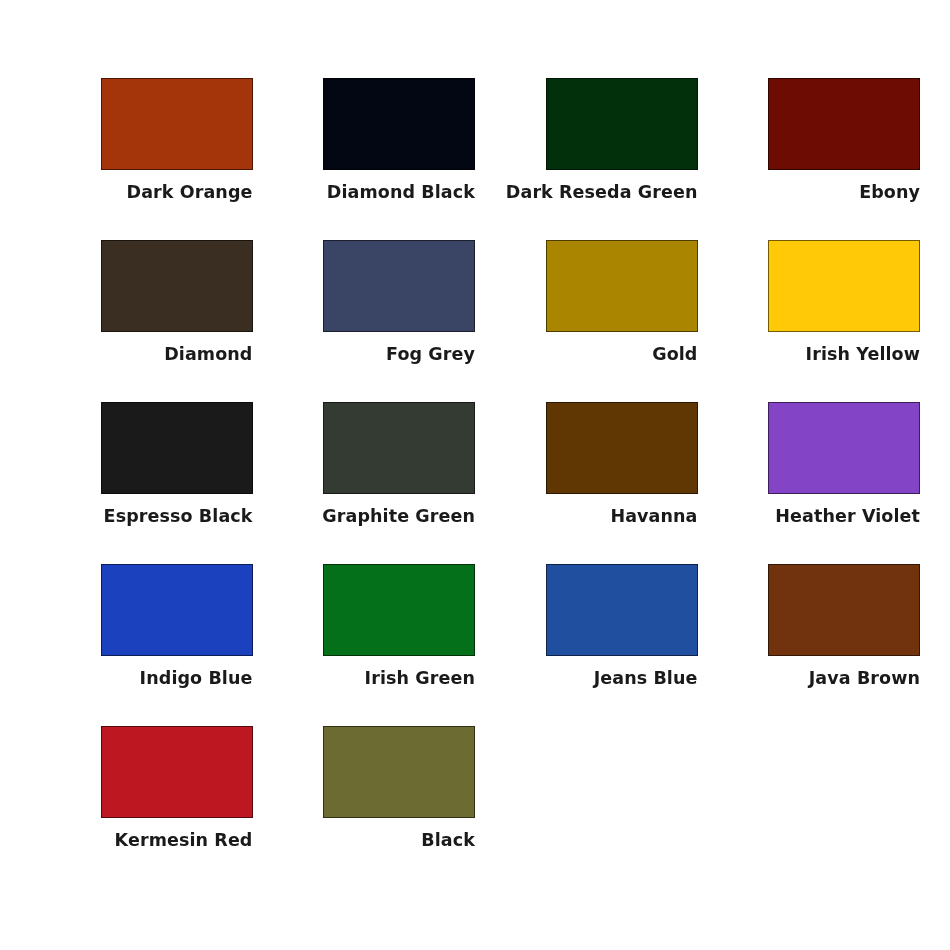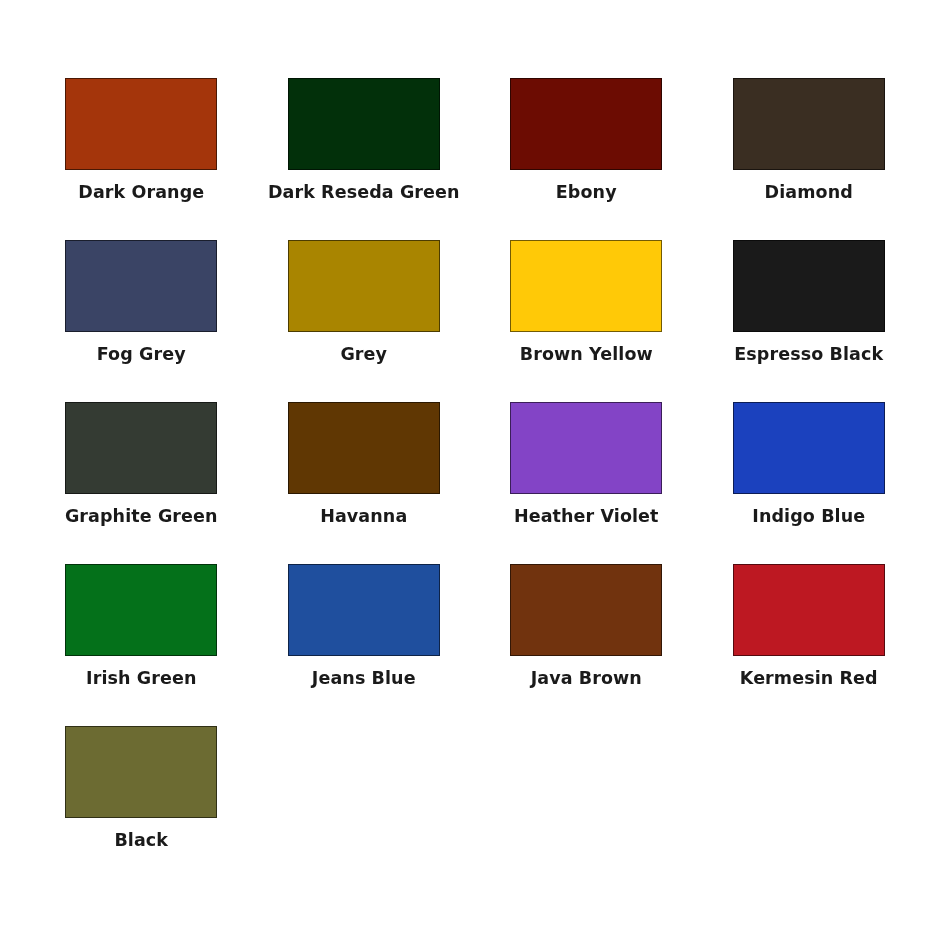--- a/index.html
+++ b/index.html
@@ -23,21 +23,21 @@
     grid-template-columns: repeat(4, 1fr);
     grid-template-rows: repeat(5, 1fr);
     column-gap: 0px;
     row-gap: 0px;
     align-items: start;
     justify-items: center;
   }
   .swatch-cell {
     display: flex;
     flex-direction: column;
-    align-items: center;
+    align-items: flex-end;
     width: 100%;
   }
   .swatch-chip {
     width: 152px;
     height: 92px;
     box-sizing: border-box;
     border: 1px solid rgba(0, 0, 0, 0.55);
   }
   .swatch-label {
     margin-top: 13px;
@@ -52,42 +52,46 @@
 </style>
 </head>
 <body style="background-color: rgb(255, 255, 255);">
 
 <main id="swatch-grid">
     <div class="swatch-cell">
       <div class="swatch-chip" style="background-color: rgb(164, 53, 11);"></div>
       <div class="swatch-label">Dark Orange</div>
     </div>
     <div class="swatch-cell">
+      <div class="swatch-chip" style="background-color: rgb(3, 7, 20);"></div>
+      <div class="swatch-label">Diamond Black</div>
+    </div>
+    <div class="swatch-cell">
       <div class="swatch-chip" style="background-color: rgb(2, 48, 10);"></div>
       <div class="swatch-label">Dark Reseda Green</div>
     </div>
     <div class="swatch-cell">
       <div class="swatch-chip" style="background-color: rgb(108, 12, 2);"></div>
       <div class="swatch-label">Ebony</div>
     </div>
     <div class="swatch-cell">
       <div class="swatch-chip" style="background-color: rgb(58, 46, 34);"></div>
       <div class="swatch-label">Diamond</div>
     </div>
     <div class="swatch-cell">
       <div class="swatch-chip" style="background-color: rgb(58, 68, 101);"></div>
       <div class="swatch-label">Fog Grey</div>
     </div>
     <div class="swatch-cell">
       <div class="swatch-chip" style="background-color: rgb(169, 133, 0);"></div>
-      <div class="swatch-label">Grey</div>
+      <div class="swatch-label">Gold</div>
     </div>
     <div class="swatch-cell">
       <div class="swatch-chip" style="background-color: rgb(255, 201, 7);"></div>
-      <div class="swatch-label">Brown Yellow</div>
+      <div class="swatch-label">Irish Yellow</div>
     </div>
     <div class="swatch-cell">
       <div class="swatch-chip" style="background-color: rgb(26, 26, 26);"></div>
       <div class="swatch-label">Espresso Black</div>
     </div>
     <div class="swatch-cell">
       <div class="swatch-chip" style="background-color: rgb(52, 59, 51);"></div>
       <div class="swatch-label">Graphite Green</div>
     </div>
     <div class="swatch-cell">

